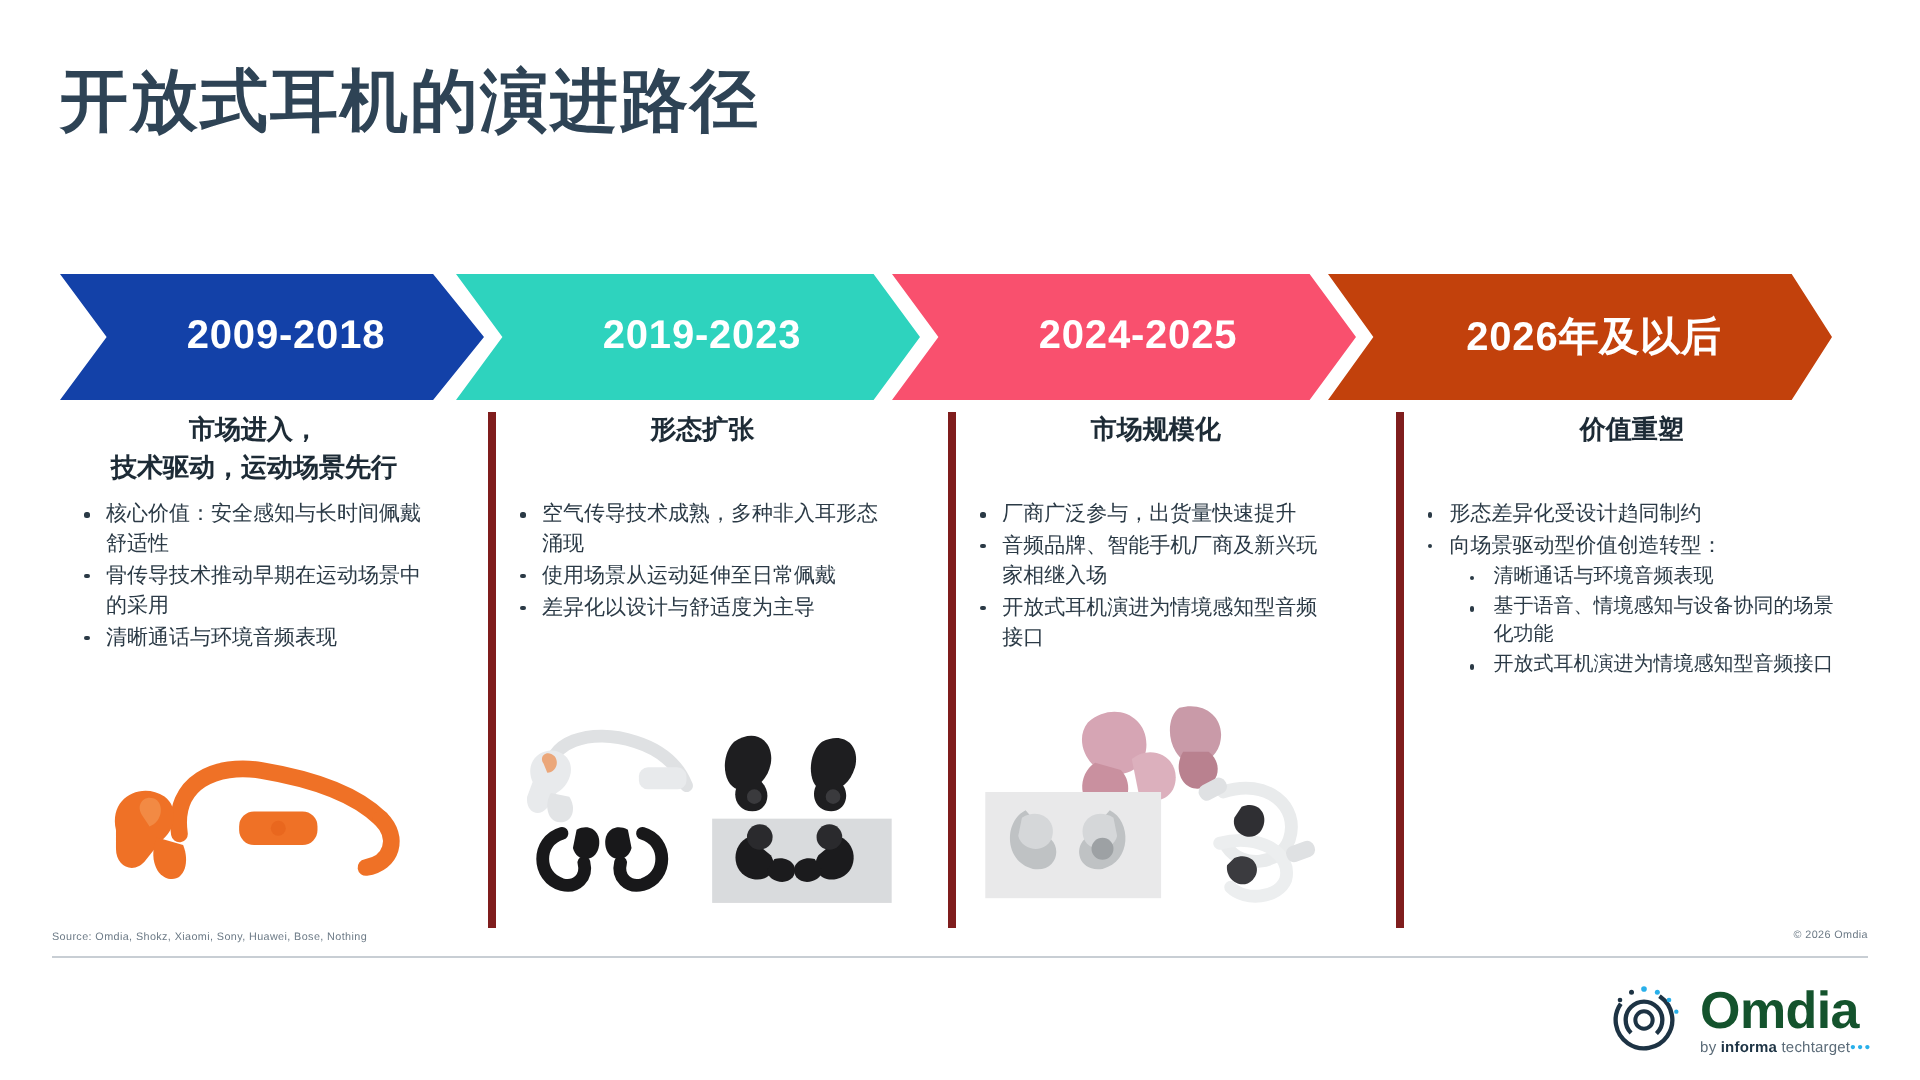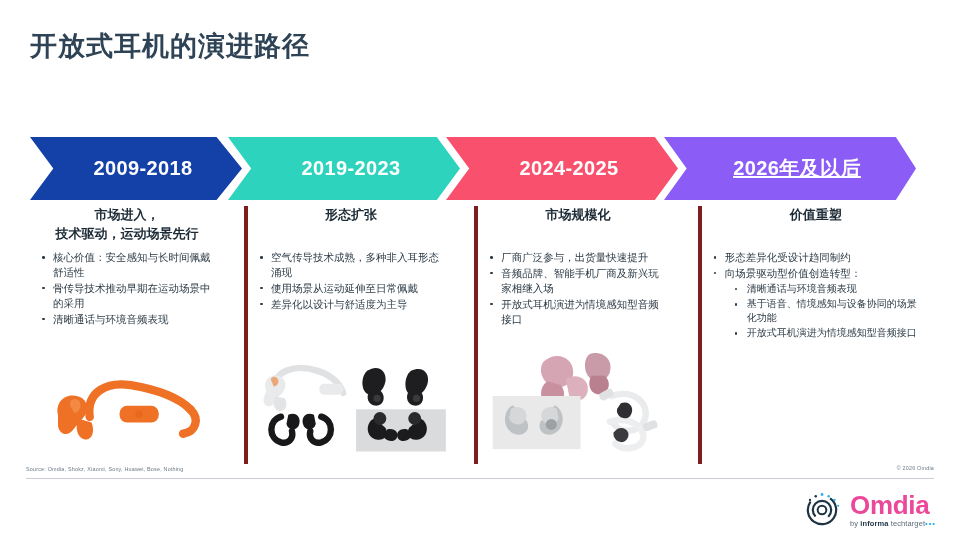--- a/index.html
+++ b/index.html
@@ -6,21 +6,21 @@
   body{
     width:960px;height:540px;overflow:hidden;
     background:#ffffff;
     font-family:"Liberation Sans","DejaVu Sans",sans-serif;
     color:#2b3a46;
     position:relative;
   }
   
   .slide-title{
     position:absolute;left:30px;top:28px;
-    font-size:27px;font-weight:700;letter-spacing:1px;
+    font-size:34px;font-weight:700;letter-spacing:1px;
     color:#2e4355;
     white-space:nowrap;
   }
   
   .chevron-row{
     position:absolute;left:30px;top:137px;
     width:900px;height:63px;
     display:flex;
   }
   .chevron{
@@ -32,22 +32,22 @@
     box-sizing:border-box;
     margin-right:-14px;
   }
   .chevron span{position:relative;z-index:2;padding-left:14px;}
   .chev-1{width:212px;background:#1341a8;
     clip-path:polygon(0 0,88% 0,100% 50%,88% 100%,0 100%,11% 50%);}
   .chev-2{width:232px;background:#2ed3be;
     clip-path:polygon(0 0,90% 0,100% 50%,90% 100%,0 100%,10% 50%);}
   .chev-3{width:232px;background:#f9506e;
     clip-path:polygon(0 0,90% 0,100% 50%,90% 100%,0 100%,10% 50%);}
-  .chev-4{width:252px;background:#8b5cf6;
-    clip-path:polygon(0 0,92% 0,100% 50%,92% 100%,0 100%,9% 50%);text-decoration:underline;}
+  .chev-4{width:252px;background:#c2410c;
+    clip-path:polygon(0 0,92% 0,100% 50%,92% 100%,0 100%,9% 50%);}
 
   
   .columns{
     position:absolute;left:30px;top:206px;
     width:900px;height:258px;
     display:flex;
     gap:20px;
   }
   .col{
     position:relative;
@@ -125,21 +125,21 @@
     white-space:nowrap;
   }
   
   .logo{
     position:absolute;right:24px;top:490px;
     display:flex;align-items:center;gap:8px;
   }
   .logo-mark{width:40px;height:40px;flex:none;}
   .logo-text{line-height:1;}
   .logo-word{
-    font-size:26px;font-weight:700;color:#ec4899;letter-spacing:-.3px;
+    font-size:26px;font-weight:700;color:#14532d;letter-spacing:-.3px;
     display:block;
   }
   .logo-tag{
     font-size:7.5px;color:#5b6b78;display:block;margin-top:2px;letter-spacing:.1px;
   }
   .logo-tag b{color:#1d3344;font-weight:700;}
   .logo-dots{letter-spacing:1px;color:#29b0ea;font-weight:700;}
 </style>
 </head>
 <body>

